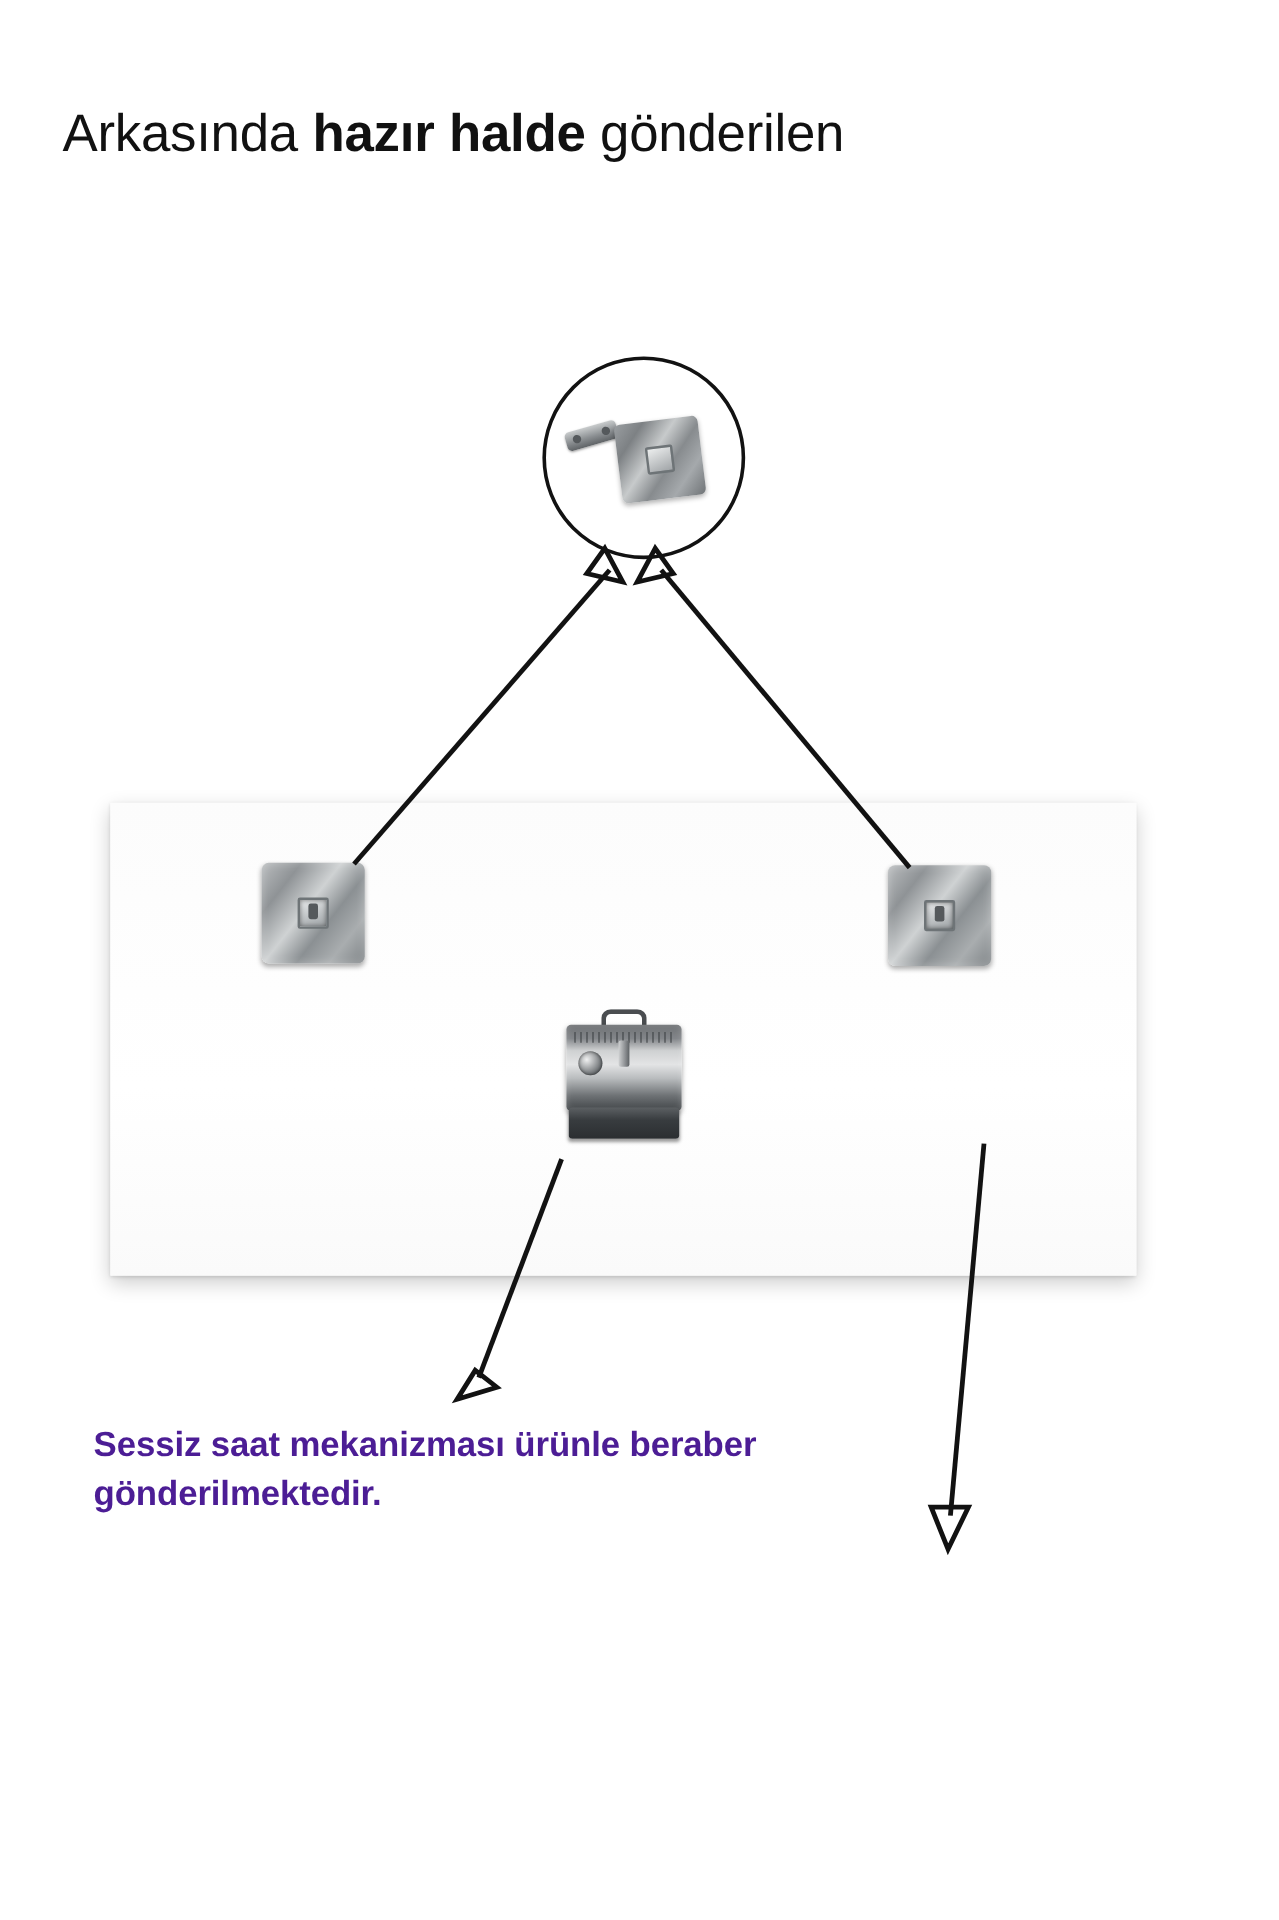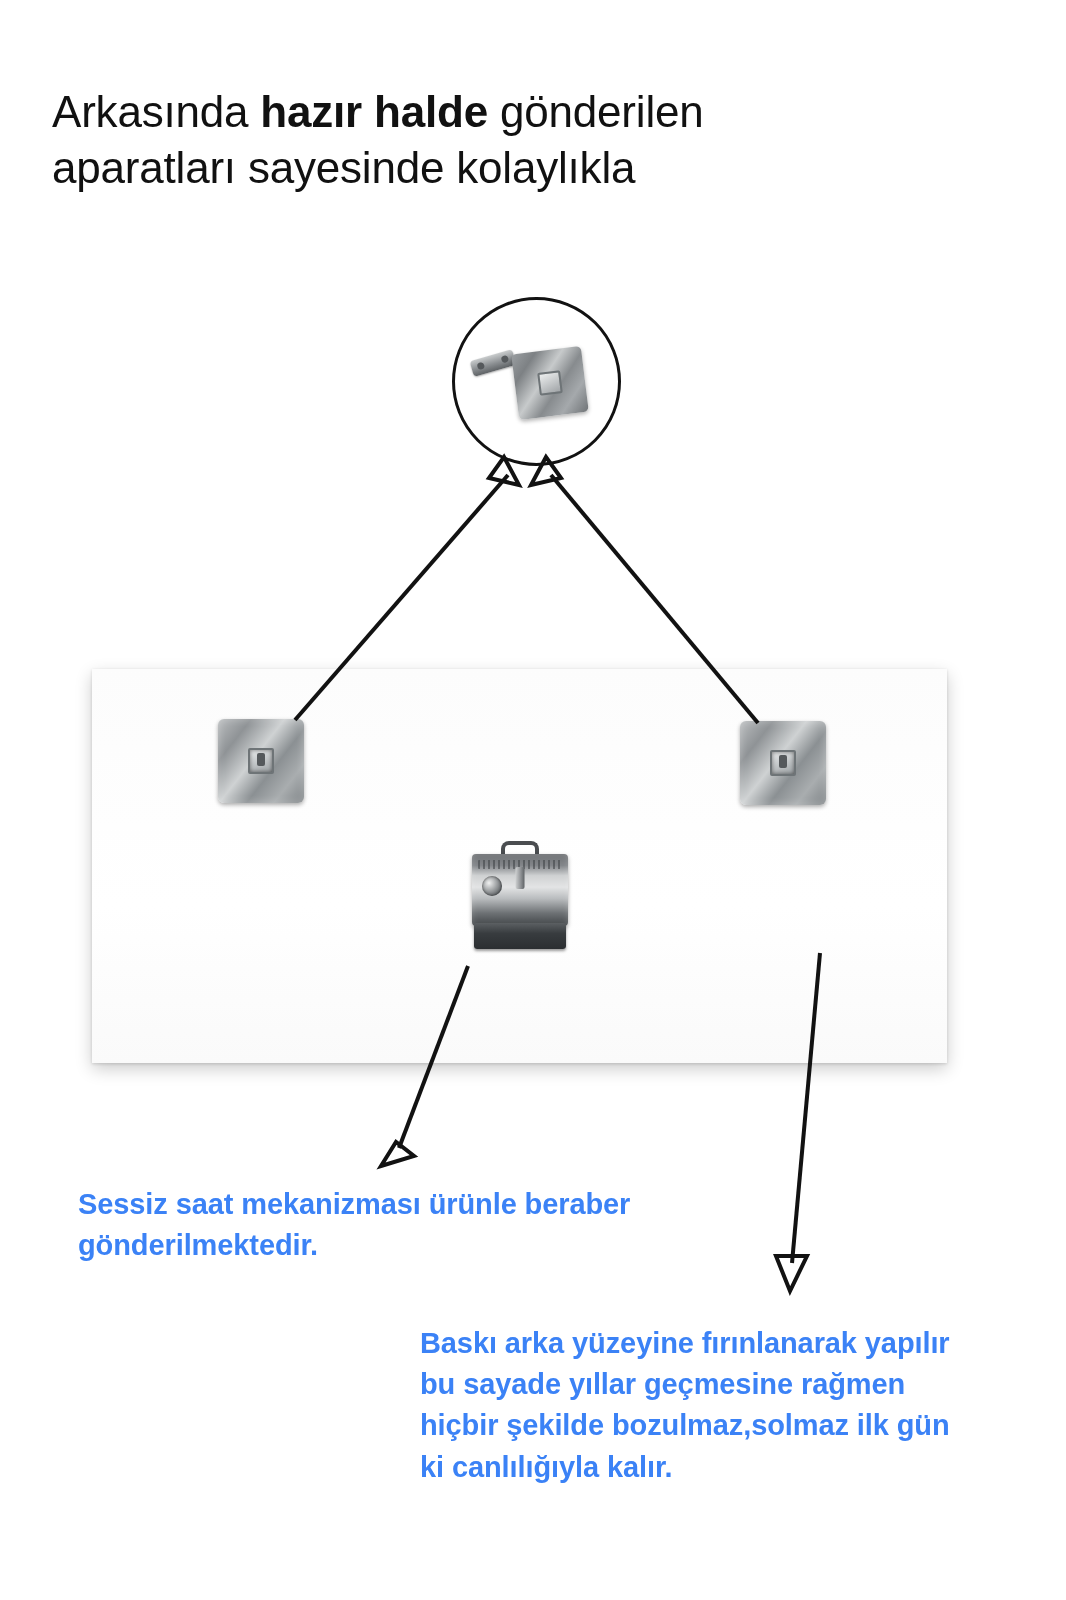--- a/index.html
+++ b/index.html
@@ -43,21 +43,21 @@
   .headline .lastline {
     font-weight: 700;
     display: block;
   }
 
   .caption {
     position: absolute;
     font-size: 29px;
     line-height: 1.42;
     font-weight: 700;
-    color: #3b82f6;
+    color: #4c1d95;
     letter-spacing: -0.1px;
   }
   #caption-mechanism {
     left: 78px;
     top: 1136px;
     width: 560px;
   }
   #caption-print {
     left: 420px;
     top: 1275px;
@@ -268,21 +268,21 @@
     z-index: 6;
   }
 </style>
 </head>
 <body>
 
 <div id="stage">
 
   <div class="headline">
     <span>Arkasında </span><span class="b">hazır halde</span><span> gönderilen</span><br>
-    <span>aparatları sayesinde kolaylıkla</span><br>
+    <br>
   </div>
 
   <div id="product-panel">
     <div class="hanger-plate panel-layer" id="plate-left">
       <div class="keyhole"></div>
     </div>
     <div class="hanger-plate panel-layer" id="plate-right">
       <div class="keyhole"></div>
     </div>
     <div id="clock-mechanism" class="panel-layer">
@@ -294,21 +294,20 @@
   </div>
 
   <div id="detail-circle">
     <div class="bracket"></div>
     <div class="small-plate">
       <div class="keyhole"></div>
     </div>
   </div>
 
   <div class="caption" id="caption-mechanism">Sessiz saat mekanizması ürünle beraber gönderilmektedir.</div>
-  <div class="caption" id="caption-print">Baskı arka yüzeyine fırınlanarak yapılır bu sayade yıllar geçmesine rağmen hiçbir şekilde bozulmaz,solmaz ilk gün ki canlılığıyla kalır.</div>
 
   <svg id="arrows" viewBox="0 0 1066 1600" width="1066" height="1600">
 
     <g>
       <line x1="295" y1="672" x2="508" y2="427" stroke="#121212" stroke-width="4"></line>
       <polygon points="504,409 519,437 489,430" fill="none" stroke="#121212" stroke-width="4" stroke-linejoin="miter"></polygon>
     </g>
 
     <g>
       <line x1="758" y1="675" x2="551" y2="427" stroke="#121212" stroke-width="4"></line>

